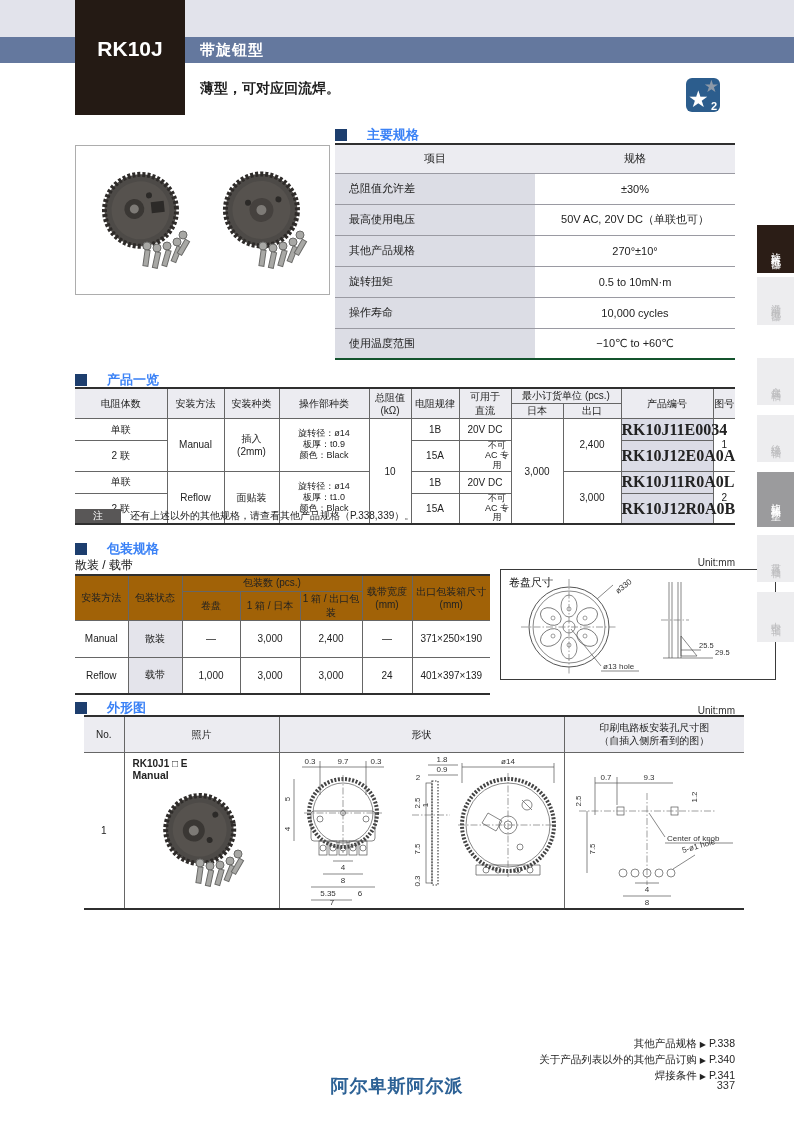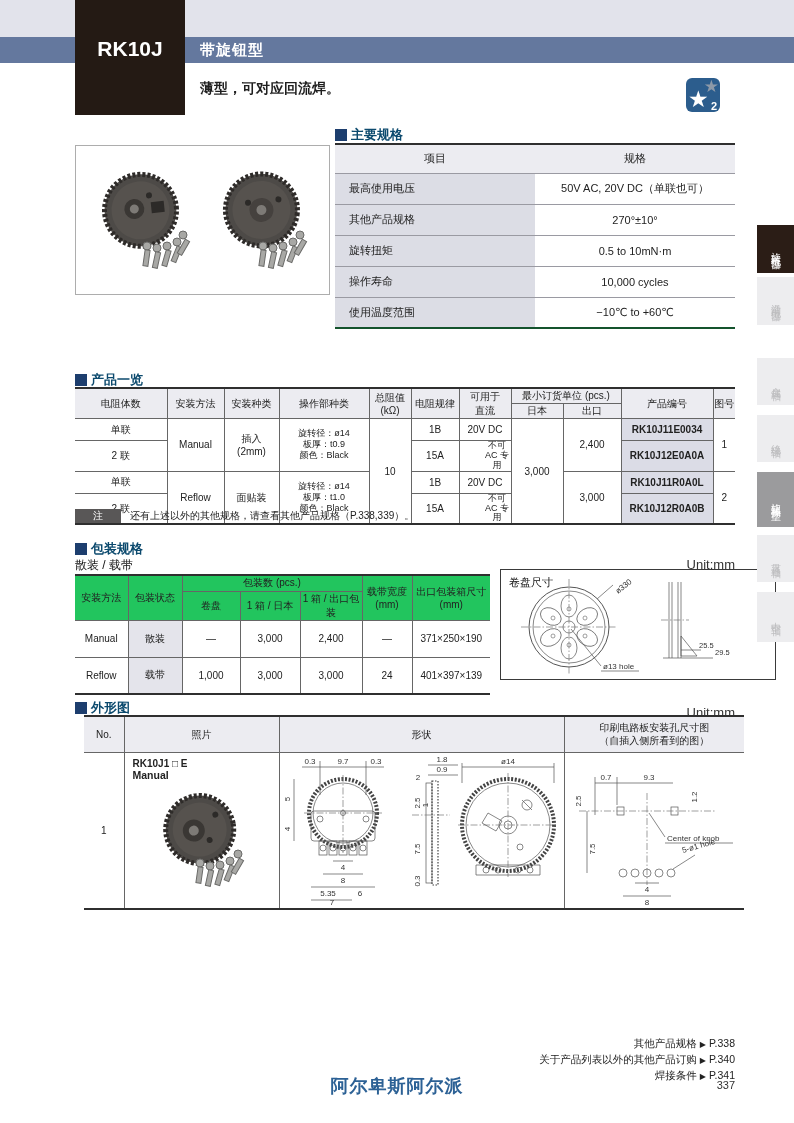--- a/index.html
+++ b/index.html
@@ -15,56 +15,56 @@
   .category-title { left:200px; top:41px; color:#fff; font-weight:bold; font-size:15px; letter-spacing:1px; }
   .subtitle { left:200px; top:80px; font-weight:bold; font-size:14px; color:#1f1f1f; }
   .star-badge { left:686px; top:78px; width:34px; height:34px; background:#2c5d8d; border-radius:6px; }
   .star-gray { position:absolute; right:1px; top:-2px; color:#8d99a8; font-size:17px; }
   .star-white { position:absolute; left:2px; bottom:-1px; color:#fff; font-size:23px; }
   .star-num { position:absolute; right:3px; bottom:0px; color:#fff; font-size:11px; font-weight:bold; }
 
   .photo-box { left:75px; top:145px; width:255px; height:150px; border:1px solid #adadad; background:#fff;
                display:flex; align-items:center; justify-content:center; gap:8px; }
 
-  .sec-title { font-size:13px; font-weight:bold; display:flex; align-items:center; gap:4px; color:#0c4a6e; }
+  .sec-title { font-size:13px; font-weight:bold; display:flex; align-items:center; gap:20px; color:#3b82f6; }
   .sec-sq { width:12px; height:12px; background:#1d3e6e; display:inline-block; }
 
   table { border-collapse:collapse; table-layout:fixed; }
   th, td { font-weight:normal; text-align:center; vertical-align:middle; }
 
   .spec-table { left:335px; top:143px; width:400px; border-top:2px solid #2f2f2f; border-bottom:2px solid #14532d; font-size:11px; }
   .spec-table td { border-top:1px solid #9a9aa2; height:31px; }
   .spec-table tr.th td { background:#ececf1; border-top:none; height:29px; }
   .spec-table td.lbl { background:#dcdde5; text-align:left; padding-left:14px; }
 
   .prod-title { left:75px; top:371px; }
   .prod-table { left:75px; top:387px; width:660px; border-top:2px solid #2f2f2f; border-bottom:2px solid #2f2f2f; font-size:10px; }
   .prod-table th, .prod-table td { border:1px solid #666; }
   .prod-table th { background:#ececf1; height:14px; font-size:10px; }
   .prod-table td { height:22px; background:#fff; }
   .prod-table th:first-child, .prod-table td:first-child { border-left:none; }
   .prod-table .no-r { border-right:none; }
   .prod-table td.op { font-size:9px; line-height:1.25; }
   .prod-table td.sm { font-size:9px; line-height:1.1;padding-left:24px; }
-  .prod-table td.pn { background:#dbdce6; font-weight:bold; font-size:10px; }
+  .prod-table td.pn { background:#dbdce6; font-weight:bold; font-size:16px;font-family:Liberation Serif, serif; }
 
   .note-row { left:75px; top:509px; display:flex; align-items:center; font-size:10px; }
   .note-badge { width:46px; height:14px; background:#595757; color:#fff; display:flex; align-items:center; justify-content:center; font-size:10px; margin-right:9px; }
 
   .pack-title { left:75px; top:540px; }
   .pack-sub { left:75px; top:557px; font-size:12px; color:#111; }
   .pack-table { left:75px; top:574px; width:415px; border-top:2px solid #2f2f2f; border-bottom:2px solid #2f2f2f; font-size:10px; }
   .pack-table th, .pack-table td { border:1px solid #666; }
-  .pack-table th { background:#22c55e; height:16px; }
+  .pack-table th { background:#a16207; height:16px; }
   .pack-table td { height:37px; background:#fff; }
   .pack-table th:first-child, .pack-table td:first-child { border-left:none; }
   .pack-table .no-r { border-right:none; }
   .pack-table td.state { background:#e4e4eb; }
 
-  .unit-label { font-size:13px; color:#333; text-align:right; }
+  .unit-label { font-size:10px; color:#333; text-align:right; }
   .reel-box { left:500px; top:569px; width:276px; height:111px; border:1px solid #3a3a3a; background:#fff; }
   .reel-title { position:absolute; left:8px; top:5px; font-size:11px; color:#111; }
 
   .outline-title { left:75px; top:699px; }
   .outline-table { left:84px; top:715px; width:660px; border-top:2px solid #2f2f2f; border-bottom:2px solid #2f2f2f; font-size:10px; }
   .outline-table th, .outline-table td { border:1px solid #666; }
   .outline-table th { background:#ececf1; height:36px; line-height:1.3; }
   .outline-table td { height:155px; background:#fff; vertical-align:top; }
   .outline-table th:first-child, .outline-table td:first-child { border-left:none; }
   .outline-table .no-r { border-right:none; }
@@ -156,20 +156,24 @@
 <div class="abs sec-title" style="left:335px; top:126px;">
   <span class="sec-sq"></span>
   <span>主要规格</span>
 </div>
 <table class="abs spec-table">
   <tbody>
       <tr class="th">
     <td style="width:200px;">项目</td>
     <td>规格</td>
   </tr>
+  <tr>
+        <td class="lbl">总阻值允许差</td>
+        <td>±30%</td>
+      </tr>
   <tr>
         <td class="lbl">最高使用电压</td>
         <td>50V AC, 20V DC（单联也可）</td>
       </tr>
   <tr>
         <td class="lbl">其他产品规格</td>
         <td>270°±10°</td>
       </tr>
   <tr>
         <td class="lbl">旋转扭矩</td>

